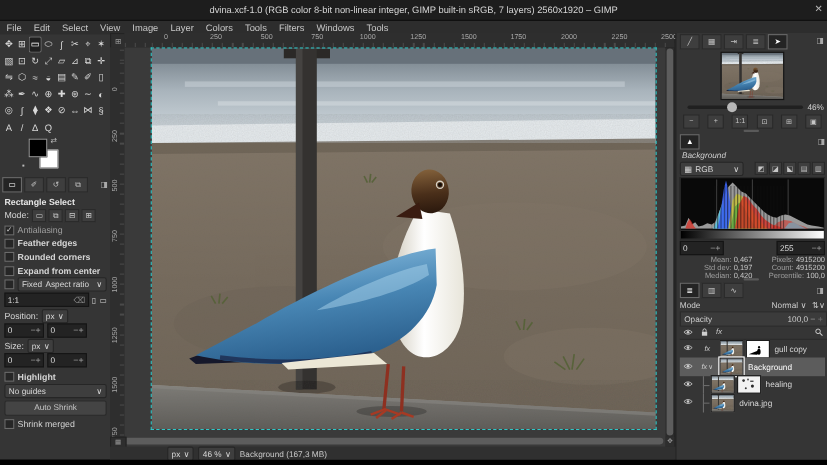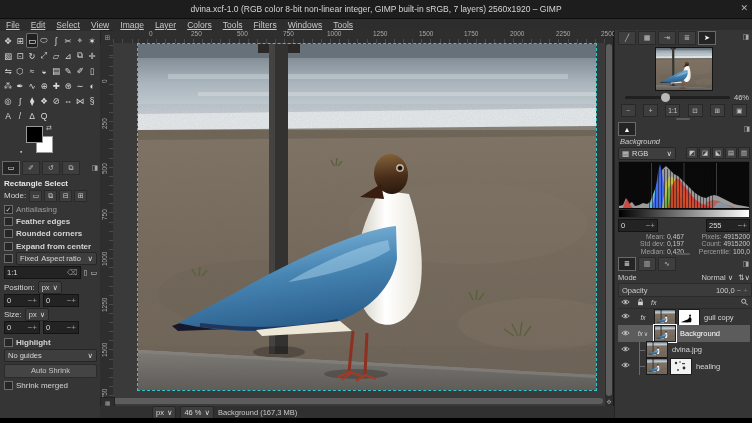--- a/index.html
+++ b/index.html
@@ -6,21 +6,21 @@
   body{width:752px;height:423px;position:relative;overflow:hidden;
        font-family:"Liberation Sans","DejaVu Sans",sans-serif;color:#cccccc;
        -webkit-font-smoothing:antialiased;}
   .abs{position:absolute;}
   
   #titlebar{left:0;top:0;width:752px;height:18px;background:#1d1d1d;border-bottom:1px solid #0e0e0e;}
   #title{width:100%;text-align:center;font-size:8.5px;color:#d6d6d6;line-height:18px;}
   #win-close{right:4px;top:3px;font-size:9px;color:#b5b5b5;cursor:default;}
   #menubar{left:0;top:19px;width:752px;height:12px;background:#2d2d2d;display:flex;gap:11px;
            padding-left:6px;font-size:8.5px;color:#c8c8c8;align-items:center;}
-  .menu-item{cursor:default;text-decoration:underline;}
+  .menu-item{cursor:default;}
   
   #left-dock{left:0;top:31px;width:100px;height:387px;background:#353535;border-right:1px solid #242424;}
   #toolgrid{left:2px;top:2px;width:97px;display:grid;grid-template-columns:repeat(8,12px);}
   .tool{width:12px;height:15px;display:flex;align-items:center;justify-content:center;
         font-size:8.5px;color:#d9d9d9;border-radius:2px;}
   .tool.active{background:#1f1f1f;box-shadow:0 0 0 1px #6f6f6f inset;color:#ffffff;}
   #colorarea{left:20px;top:93px;width:46px;height:36px;}
   #fg-swatch{left:6px;top:2px;width:15px;height:15px;background:#000;border:1px solid #9a9a9a;z-index:2;}
   #bg-swatch{left:16px;top:12px;width:15px;height:15px;background:#fff;border:1px solid #9a9a9a;z-index:1;}
   #swap-colors{left:26px;top:0px;font-size:7px;color:#bbb;z-index:3;}
@@ -802,34 +802,34 @@
 
 
     <div class="lrow">
       <span class="lcell-eye"><svg class="eye-i" viewBox="0 0 12 8">
             <use href="#i-eye"></use>
           </svg></span>
       <span class="indent"></span>
       <svg class="lthumb" width="20" height="15" viewBox="0 0 458 346" preserveAspectRatio="none">
           <use href="#scene"></use>
         </svg>
-      <span class="lname">dvina.jpg</span>
+      <svg class="lthumb lmask" width="20" height="15" viewBox="0 0 20 15">
+          <use href="#healmask"></use>
+        </svg>
+      <span class="lname">healing</span>
     </div>
 
     <div class="lrow">
       <span class="lcell-eye"><svg class="eye-i" viewBox="0 0 12 8">
             <use href="#i-eye"></use>
           </svg></span>
       <span class="indent"></span>
       <svg class="lthumb" width="20" height="15" viewBox="0 0 458 346" preserveAspectRatio="none">
           <use href="#scene"></use>
         </svg>
-      <svg class="lthumb lmask" width="20" height="15" viewBox="0 0 20 15">
-          <use href="#healmask"></use>
-        </svg>
-      <span class="lname">healing</span>
+      <span class="lname">dvina.jpg</span>
     </div>
   </div>
 
 </div>
 
 <div id="left-black" class="abs"></div>
 <div id="bottom-strip" class="abs"></div>
 
 </body></html>

